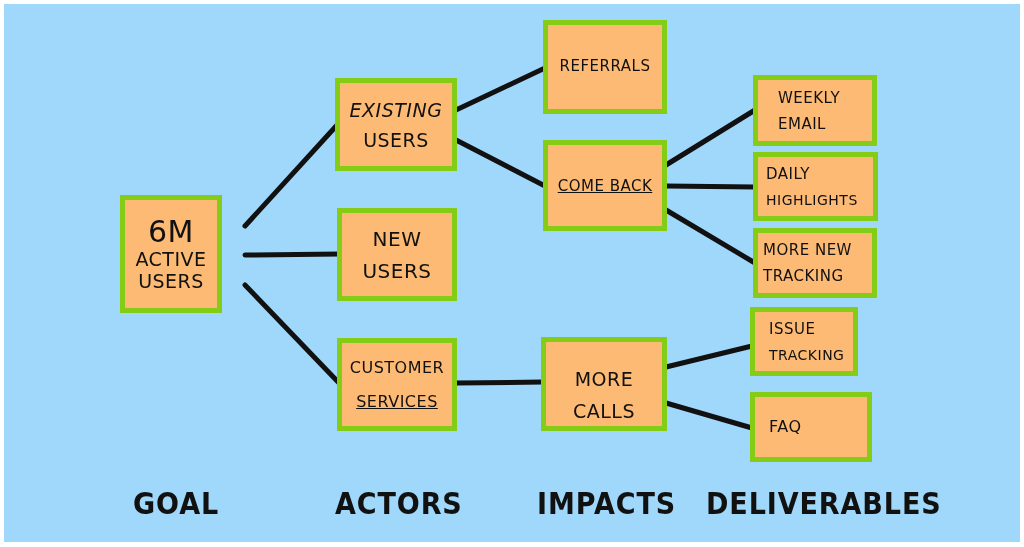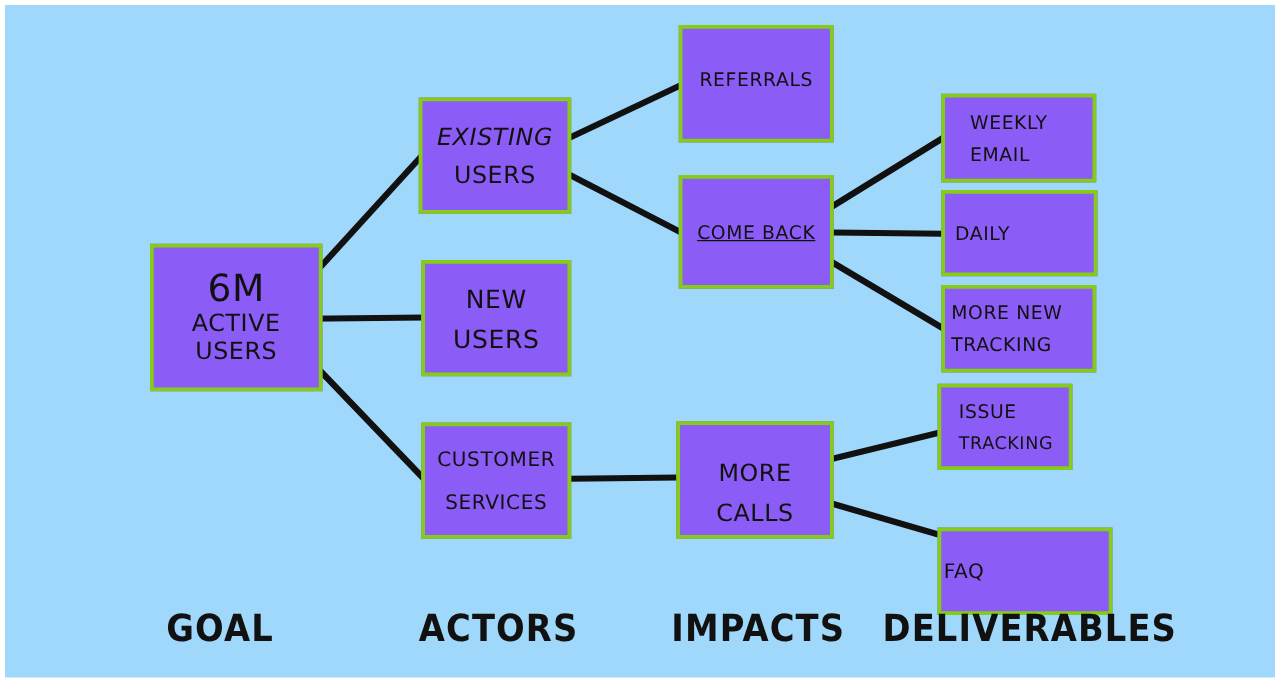--- a/index.html
+++ b/index.html
@@ -1,21 +1,21 @@
 <!DOCTYPE html>
 <html><head>
 <meta charset="utf-8">
 <style>
   html, body { margin: 0; padding: 0; background: #ffffff; }
   body { width: 1024px; height: 547px; position: relative; overflow: hidden;
          font-family: "DejaVu Sans", sans-serif; }
   #canvas { position: absolute; left: 4px; top: 4px; width: 1016px; height: 538px;
             background: #a0d8fb; }
   svg#links { position: absolute; left: 0; top: 0; width: 1024px; height: 547px; }
-  .box { position: absolute; background: #8b5cf6; border: 3px solid #84cc16;
+  .box { position: absolute; background: #fdba74; border: 5px solid #84cc16;
          box-sizing: border-box; display: flex; flex-direction: column;
          justify-content: center; align-items: center; text-align: center;
          color: #111111; letter-spacing: 0.5px; }
   .box.left { align-items: flex-start; padding-left: 8px; text-align: left; }
   .box.top { justify-content: flex-start; padding-top: 26px; }
   .line { display: block; font-size: 17px; line-height: 26px; white-space: nowrap; }
   .big { font-size: 30px; line-height: 32px; font-weight: normal; }
   .col-label { position: absolute; top: 486px; font-size: 30px; font-weight: bold;
                color: #111111; letter-spacing: 1px; transform: scaleX(0.9);
                transform-origin: left top; }
@@ -32,65 +32,66 @@
   <line x1="456" y1="110" x2="545" y2="68" stroke="#111" stroke-width="5" stroke-linecap="round"></line>
   <line x1="456" y1="140" x2="545" y2="186" stroke="#111" stroke-width="5" stroke-linecap="round"></line>
   <line x1="456" y1="383" x2="543" y2="382" stroke="#111" stroke-width="5" stroke-linecap="round"></line>
   <line x1="666" y1="165" x2="755" y2="110" stroke="#111" stroke-width="5" stroke-linecap="round"></line>
   <line x1="666" y1="186" x2="755" y2="187" stroke="#111" stroke-width="5" stroke-linecap="round"></line>
   <line x1="666" y1="210" x2="755" y2="263" stroke="#111" stroke-width="5" stroke-linecap="round"></line>
   <line x1="666" y1="367" x2="752" y2="346" stroke="#111" stroke-width="5" stroke-linecap="round"></line>
   <line x1="666" y1="403" x2="752" y2="428" stroke="#111" stroke-width="5" stroke-linecap="round"></line>
 </svg>
 
-<div class="box" style="left:120px;top:195px;width:138px;height:118px;">
+<div class="box" style="left:120px;top:195px;width:102px;height:118px;">
   <span class="line big">6M</span>
   <span class="line" style="font-size:19px;line-height:22px;">ACTIVE</span>
   <span class="line" style="font-size:19px;line-height:22px;">USERS</span>
 </div>
 
 <div class="box" style="left:335px;top:78px;width:122px;height:93px;">
   <span class="line" style="font-size:19px;line-height:30px;font-style:italic;">EXISTING</span>
   <span class="line" style="font-size:19px;line-height:30px;">USERS</span>
 </div>
 <div class="box" style="left:337px;top:208px;width:120px;height:93px;">
   <span class="line" style="font-size:20px;line-height:32px;">NEW</span>
   <span class="line" style="font-size:20px;line-height:32px;">USERS</span>
 </div>
 <div class="box" style="left:337px;top:338px;width:120px;height:93px;">
   <span class="line" style="font-size:16px;line-height:34px;">CUSTOMER</span>
-  <span class="line" style="font-size:16px;line-height:34px;">SERVICES</span>
+  <span class="line" style="font-size:16px;line-height:34px;text-decoration:underline;">SERVICES</span>
 </div>
 
 <div class="box top" style="left:543px;top:20px;width:124px;height:94px;padding-top:28px;">
   <span class="line" style="font-size:15px;">REFERRALS</span>
 </div>
 <div class="box" style="left:543px;top:140px;width:124px;height:91px;text-decoration:underline;">
   <span class="line" style="font-size:15px;line-height:34px;">COME BACK</span>
 </div>
 <div class="box" style="left:541px;top:337px;width:126px;height:94px;">
   <span class="line" style="font-size:19px;line-height:32px;margin-top:21px;">MORE</span>
   <span class="line" style="font-size:19px;line-height:32px;">CALLS</span>
 </div>
 
 <div class="box left" style="left:753px;top:75px;width:124px;height:71px;padding-left:20px;">
   <span class="line" style="font-size:15px;">WEEKLY</span>
   <span class="line" style="font-size:15px;">EMAIL</span>
 </div>
 <div class="box left" style="left:753px;top:152px;width:125px;height:69px;">
   <span class="line" style="font-size:15px;">DAILY</span>
+  <span class="line" style="font-size:14px;">HIGHLIGHTS</span>
 </div>
 <div class="box left" style="left:753px;top:228px;width:124px;height:70px;padding-left:5px;">
   <span class="line" style="font-size:15px;">MORE NEW</span>
   <span class="line" style="font-size:15px;">TRACKING</span>
 </div>
 <div class="box left" style="left:750px;top:307px;width:108px;height:69px;padding-left:14px;">
   <span class="line" style="font-size:15px;">ISSUE</span>
   <span class="line" style="font-size:14px;">TRACKING</span>
 </div>
-<div class="box left" style="left:750px;top:392px;width:140px;height:70px;padding-left:2px;margin-top:30px;">
+<div class="box left" style="left:750px;top:392px;width:122px;height:70px;padding-left:14px;">
   <span class="line" style="font-size:16px;">FAQ</span>
 </div>
 
 <div class="col-label" style="left:133px;">GOAL</div>
 <div class="col-label" style="left:335px;">ACTORS</div>
 <div class="col-label" style="left:537px;">IMPACTS</div>
 <div class="col-label" style="left:706px;">DELIVERABLES</div>
 
 </body></html>

